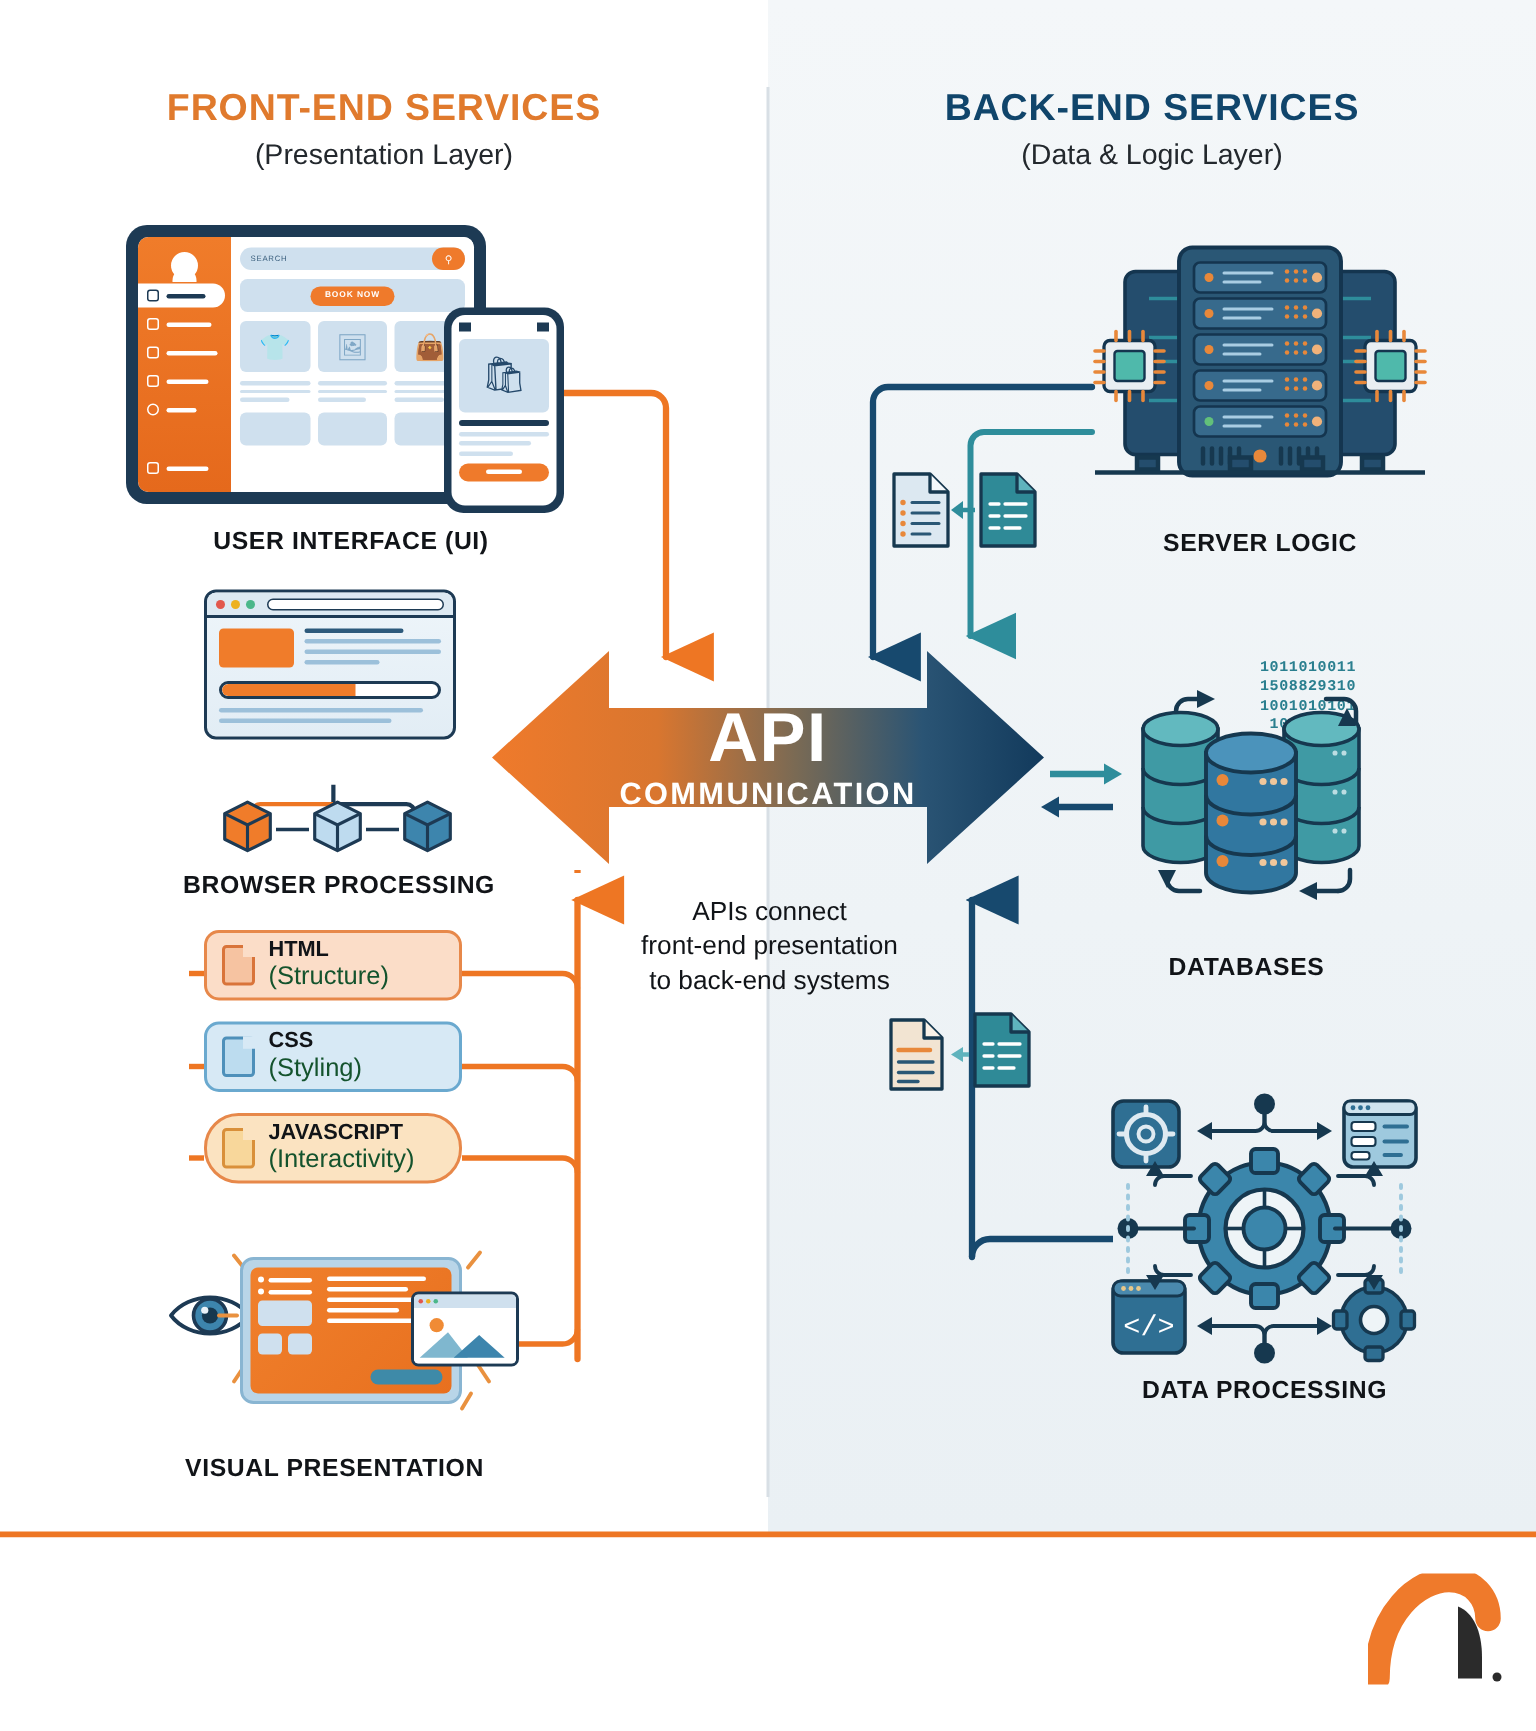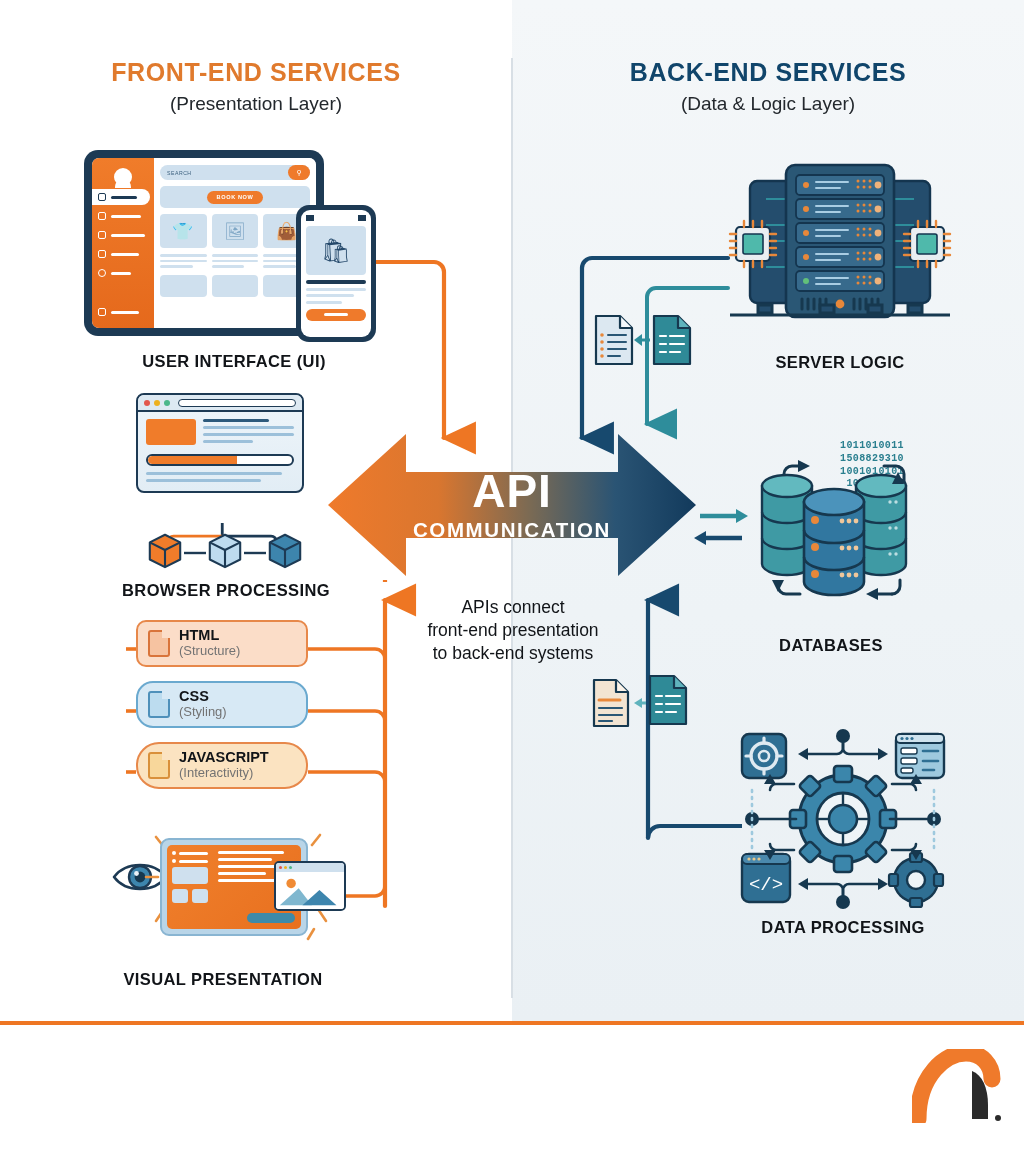--- a/index.html
+++ b/index.html
@@ -158,25 +158,25 @@
   .scard {
     height: 47px; border-radius: 10px; border:2.2px solid;
     display:flex; align-items:center; gap:9px; padding: 0 10px; margin-bottom: 14px;
   }
   .scard .doc { width:22px; height:27px; border-radius: 3px; border:2px solid; position:relative; flex:none;}
   .scard .doc::after {
     content:""; position:absolute; right:-2px; top:-2px;
     border-width: 0 0 8px 8px; border-style: solid;
   }
   .scard .txt .t { font-size:14.5px; font-weight:bold; color:#111418; line-height:1.05; }
-  .scard .txt .s { font-size:13px; color:#737373; line-height:1.2; }
+  .scard .txt .s { font-size:17px; color:#14532d; line-height:1.2; }
   .scard.html { background:#fbddc8; border-color:#e7884a; }
   .scard.html .doc { background:#f6c3a1; border-color:#d9743a; }
   .scard.html .doc::after { border-color: transparent transparent #fbddc8 #fbddc8; }
-  .scard.css  { background:#d7e9f5; border-color:#6aa9cf;border-radius:17px; }
+  .scard.css  { background:#d7e9f5; border-color:#6aa9cf; }
   .scard.css .doc { background:#bcdcef; border-color:#4e90ba; }
   .scard.css .doc::after { border-color: transparent transparent #d7e9f5 #d7e9f5; }
   .scard.js   { background:#fbe3c1; border-color:#e7884a;border-radius:23px; }
   .scard.js .doc { background:#f8d79b; border-color:#d9903a; }
   .scard.js .doc::after { border-color: transparent transparent #fbe3c1 #fbe3c1; }
 
   
   #visual-group { position:absolute; left:112px; top:833px; width:220px; height:110px; }
   .vp-screen {
     position:absolute; left:48px; top:5px; width:148px; height:98px;

